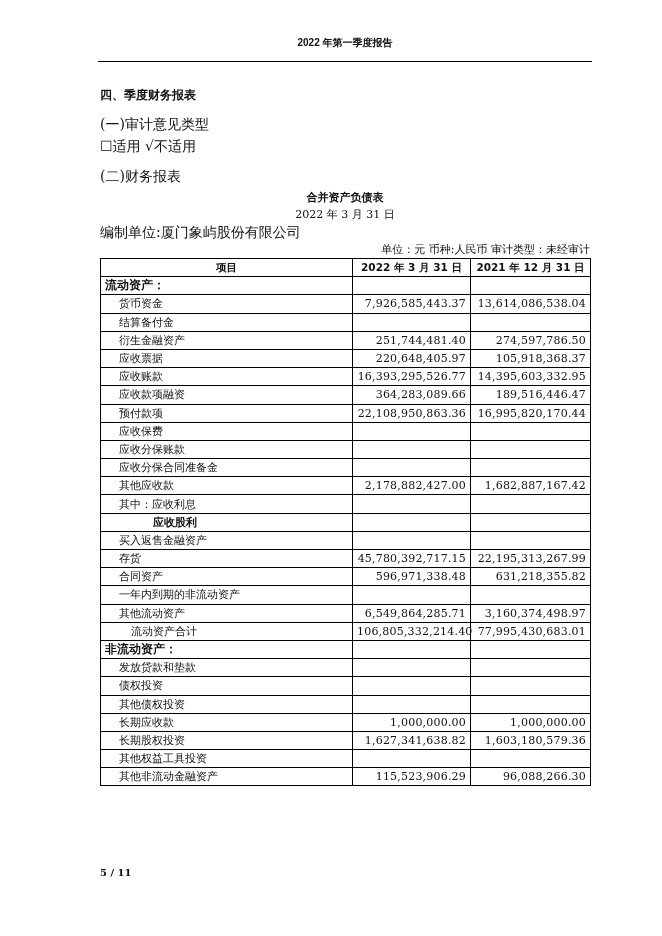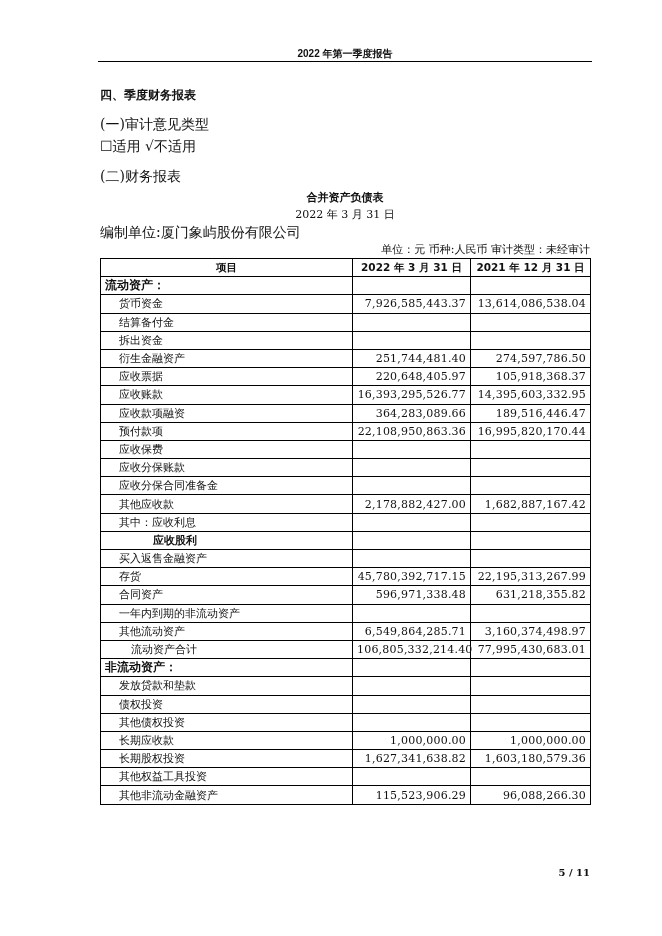--- a/index.html
+++ b/index.html
@@ -1,36 +1,36 @@
 <!DOCTYPE html>
 <html><head>
 <meta charset="utf-8">
 <style>
   html, body { margin: 0; padding: 0; background: #ffffff; }
   body { width: 662px; height: 936px; position: relative; overflow: hidden;
          font-family: "DejaVu Serif", "Liberation Serif", serif; color: #111; }
-  .page-header { position: absolute; left: 100px; top: 47px; width: 490px; text-align: center;
+  .page-header { position: absolute; left: 100px; top: 36px; width: 490px; text-align: center;
                  font-family: "Liberation Sans", "DejaVu Sans", sans-serif; font-weight: bold; font-size: 10px; }
   .header-rule { position: absolute; left: 98px; top: 61px; width: 494px; height: 1px; background: #000; }
   .section-title { position: absolute; left: 100px; top: 87px; font-size: 12px; font-weight: bold;
                    font-family: "DejaVu Sans", sans-serif; }
   .sub { position: absolute; left: 100px; font-size: 14px; }
   .center-title { position: absolute; left: 100px; width: 490px; text-align: center; }
   .unit-line { position: absolute; right: 72px; top: 242px; font-size: 11px; }
   table { position: absolute; left: 100px; top: 258px; border-collapse: collapse; width: 490px;
           font-size: 11px; table-layout: fixed; }
   td, th { border: 1px solid #000; height: 17.2px; padding: 0 4px; white-space: nowrap; }
   th { font-family: "DejaVu Sans", sans-serif; font-weight: bold; font-size: 10.5px; text-align: center; }
   td.num { text-align: right; padding-right: 4px; letter-spacing: 0.2px; }
   td.label { text-align: left; }
   .ind1 { padding-left: 18px; }
   .ind2 { padding-left: 52px; font-weight: bold; }
   .ind-total { padding-left: 30px; }
   .bold { font-weight: bold; font-family: "DejaVu Sans", sans-serif; font-size: 12px; }
-  .footer { position: absolute; left: 100px; top: 867px; width: 490px; text-align: right; font-size: 10px; font-weight: bold; }
+  .footer { position: absolute; left: 100px; top: 867px; width: 490px; text-align: left; font-size: 10px; font-weight: bold; }
 </style>
 </head>
 <body>
 
 <div class="page-header">2022 年第一季度报告</div>
 <div class="header-rule"></div>
 
 <div class="section-title">四、季度财务报表</div>
 <div class="sub" style="top:116px;">(一)审计意见类型</div>
 <div class="sub" style="top:138px;">☐适用  √不适用</div>
@@ -64,25 +64,20 @@
         <td class="label ind1">货币资金</td>
         <td class="num">7,926,585,443.37</td>
         <td class="num">13,614,086,538.04</td>
       </tr>
       <tr>
         <td class="label ind1">结算备付金</td>
         <td class="num"></td>
         <td class="num"></td>
       </tr>
       <tr>
-        <td class="label ind1">拆出资金</td>
-        <td class="num"></td>
-        <td class="num"></td>
-      </tr>
-      <tr>
         <td class="label ind1">衍生金融资产</td>
         <td class="num">251,744,481.40</td>
         <td class="num">274,597,786.50</td>
       </tr>
       <tr>
         <td class="label ind1">应收票据</td>
         <td class="num">220,648,405.97</td>
         <td class="num">105,918,368.37</td>
       </tr>
       <tr>

